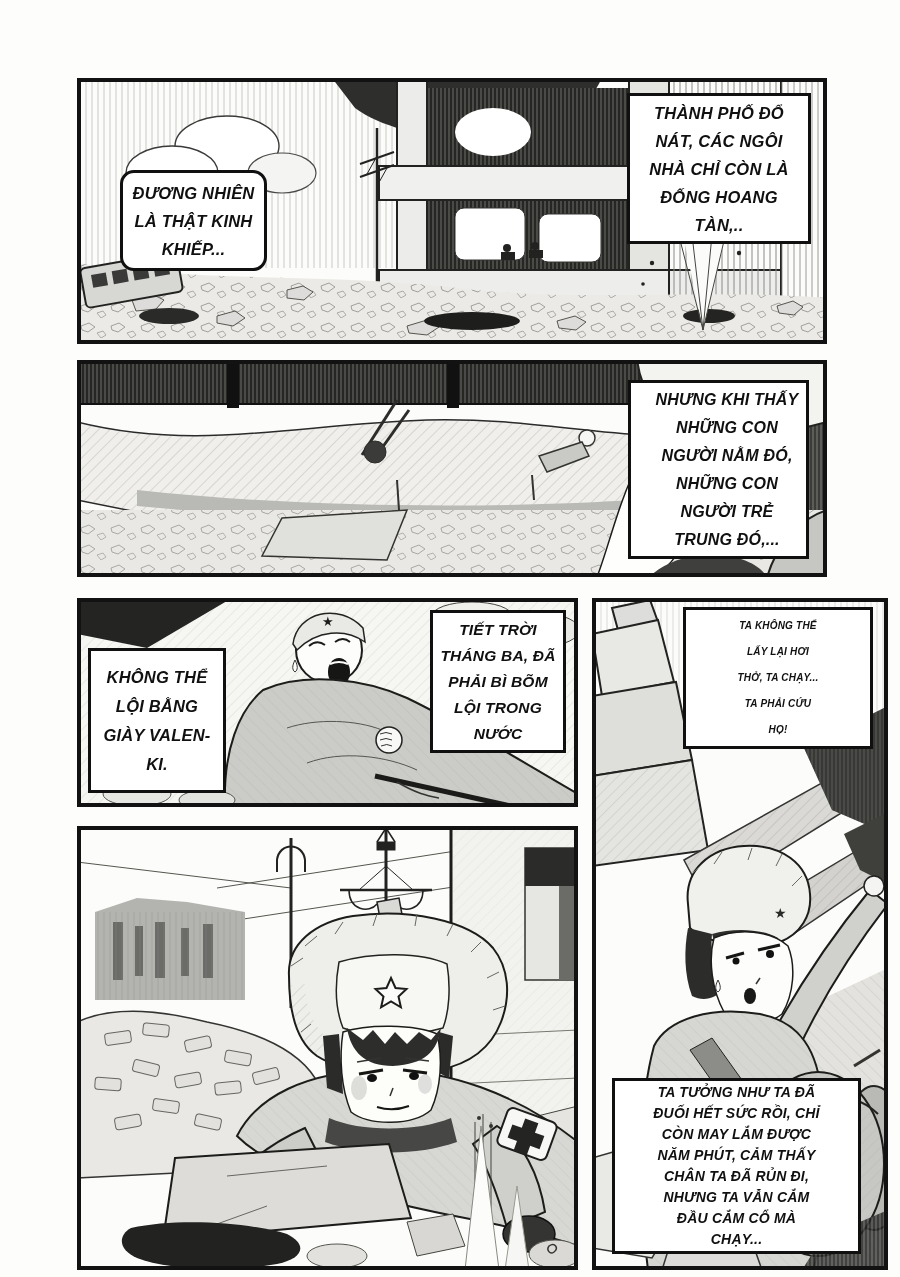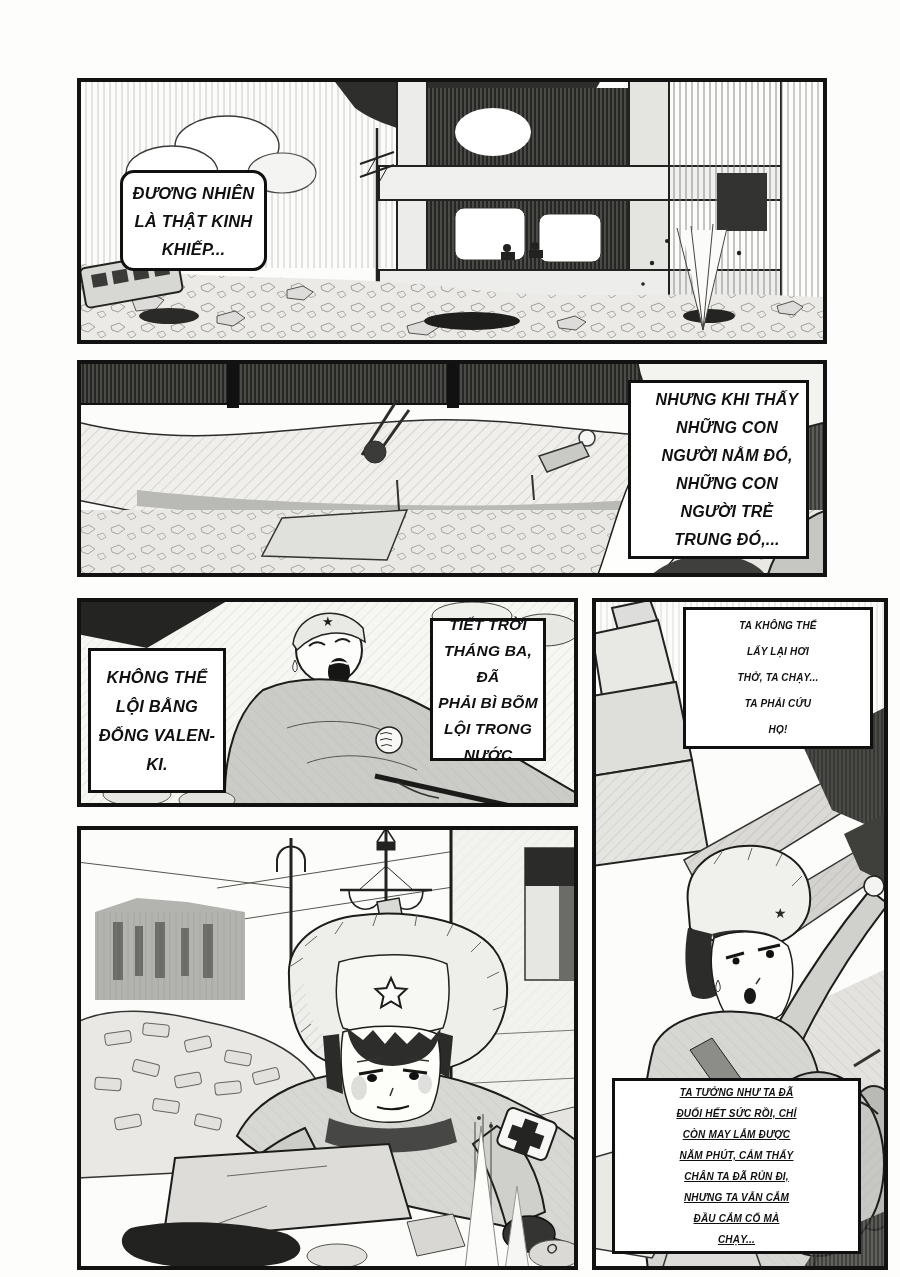--- a/index.html
+++ b/index.html
@@ -10,21 +10,21 @@
   .caption{position:absolute;box-sizing:border-box;background:#ffffff;border:3px solid #101010;
            display:flex;align-items:center;justify-content:center;text-align:center;
            color:#101010;font-weight:700;font-style:italic;white-space:pre-line;
            padding:2px 3px;letter-spacing:.2px;}
   .c1{font-size:16.5px;line-height:28px;}
   .c2{font-size:16.5px;line-height:28px;border-radius:14px;}
   .c3{font-size:16px;line-height:28px;padding-left:20px;}
   .c4{font-size:16.5px;line-height:29px;}
   .c5{font-size:15.5px;line-height:26px;}
   .c6{font-size:10px;line-height:26px;}
-  .c7{font-size:10px;line-height:21px;text-decoration:underline;}
+  .c7{font-size:14px;line-height:21px;}
 </style>
 </head>
 <body>
 
 <div class="page">
 
 <svg class="art" width="900" height="1277" viewBox="0 0 900 1277">
 <defs>
   <pattern id="patV" width="6" height="6" patternUnits="userSpaceOnUse">
     <rect width="6" height="6" fill="none"></rect>
@@ -394,34 +394,39 @@
   <path d="M472,420 c6,-4 10,2 5,6 c-4,3 -8,-2 -5,-6 z" fill="none" stroke="#333331" stroke-width="1.5"></path>
 </g>
 </svg>
 
 <div class="frame" style="left:77px;top:78px;width:750px;height:266px;"></div>
 <div class="frame" style="left:77px;top:360px;width:750px;height:217px;"></div>
 <div class="frame" style="left:77px;top:598px;width:501px;height:209px;"></div>
 <div class="frame" style="left:592px;top:598px;width:296px;height:672px;"></div>
 <div class="frame" style="left:77px;top:826px;width:501px;height:444px;"></div>
 
+<div class="caption c1" style="left:627px;top:93px;width:184px;height:151px;">THÀNH PHỐ ĐỔ
+NÁT, CÁC NGÔI
+NHÀ CHỈ CÒN LÀ
+ĐỐNG HOANG
+TÀN,..</div>
 <div class="caption c2" style="left:120px;top:170px;width:147px;height:101px;">ĐƯƠNG NHIÊN
 LÀ THẬT KINH
 KHIẾP...</div>
 <div class="caption c3" style="left:628px;top:380px;width:181px;height:179px;">NHƯNG KHI THẤY
 NHỮNG CON
 NGƯỜI NẰM ĐÓ,
 NHỮNG CON
 NGƯỜI TRẺ
 TRUNG ĐÓ,...</div>
 <div class="caption c4" style="left:88px;top:648px;width:138px;height:145px;">KHÔNG THỂ
 LỘI BẰNG
-ĐỐNG VALEN-
+GIÀY VALEN-
 KI.</div>
-<div class="caption c5" style="left:430px;top:610px;width:116px;height:143px;margin-top:8px;">TIẾT TRỜI
+<div class="caption c5" style="left:430px;top:610px;width:136px;height:143px;">TIẾT TRỜI
 THÁNG BA, ĐÃ
 PHẢI BÌ BÕM
 LỘI TRONG
 NƯỚC</div>
 <div class="caption c6" style="left:683px;top:607px;width:190px;height:142px;">TA KHÔNG THỂ
 LẤY LẠI HƠI
 THỞ, TA CHẠY...
 TA PHẢI CỨU
 HỌ!</div>
 <div class="caption c7" style="left:612px;top:1078px;width:249px;height:176px;">TA TƯỞNG NHƯ TA ĐÃ

